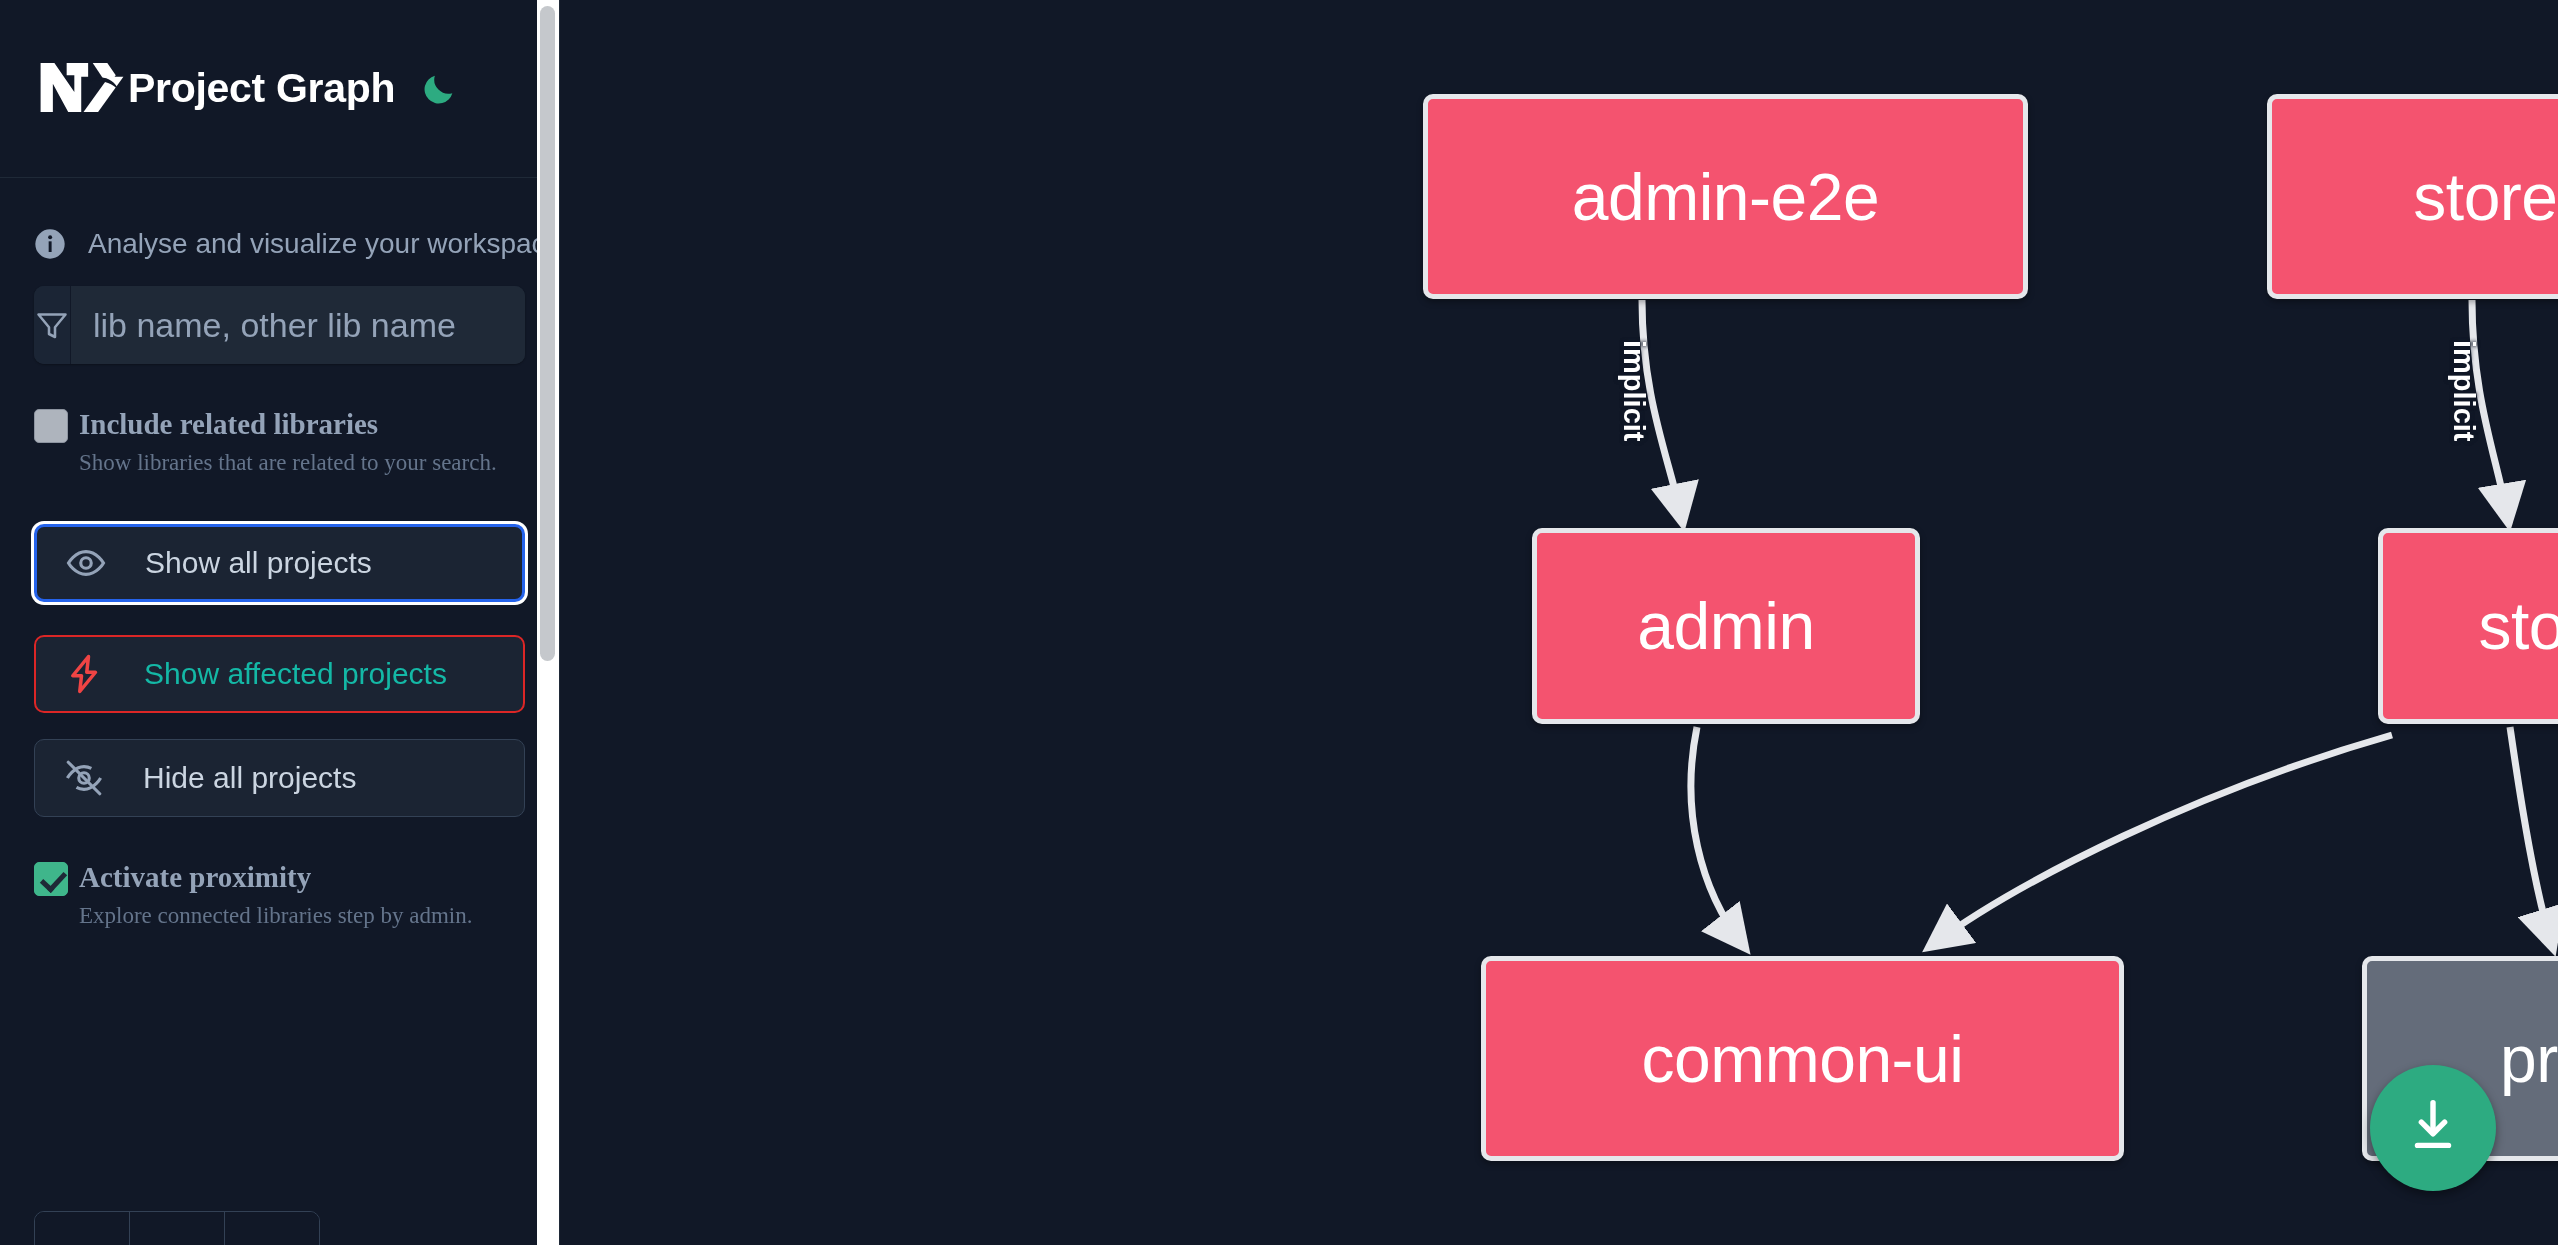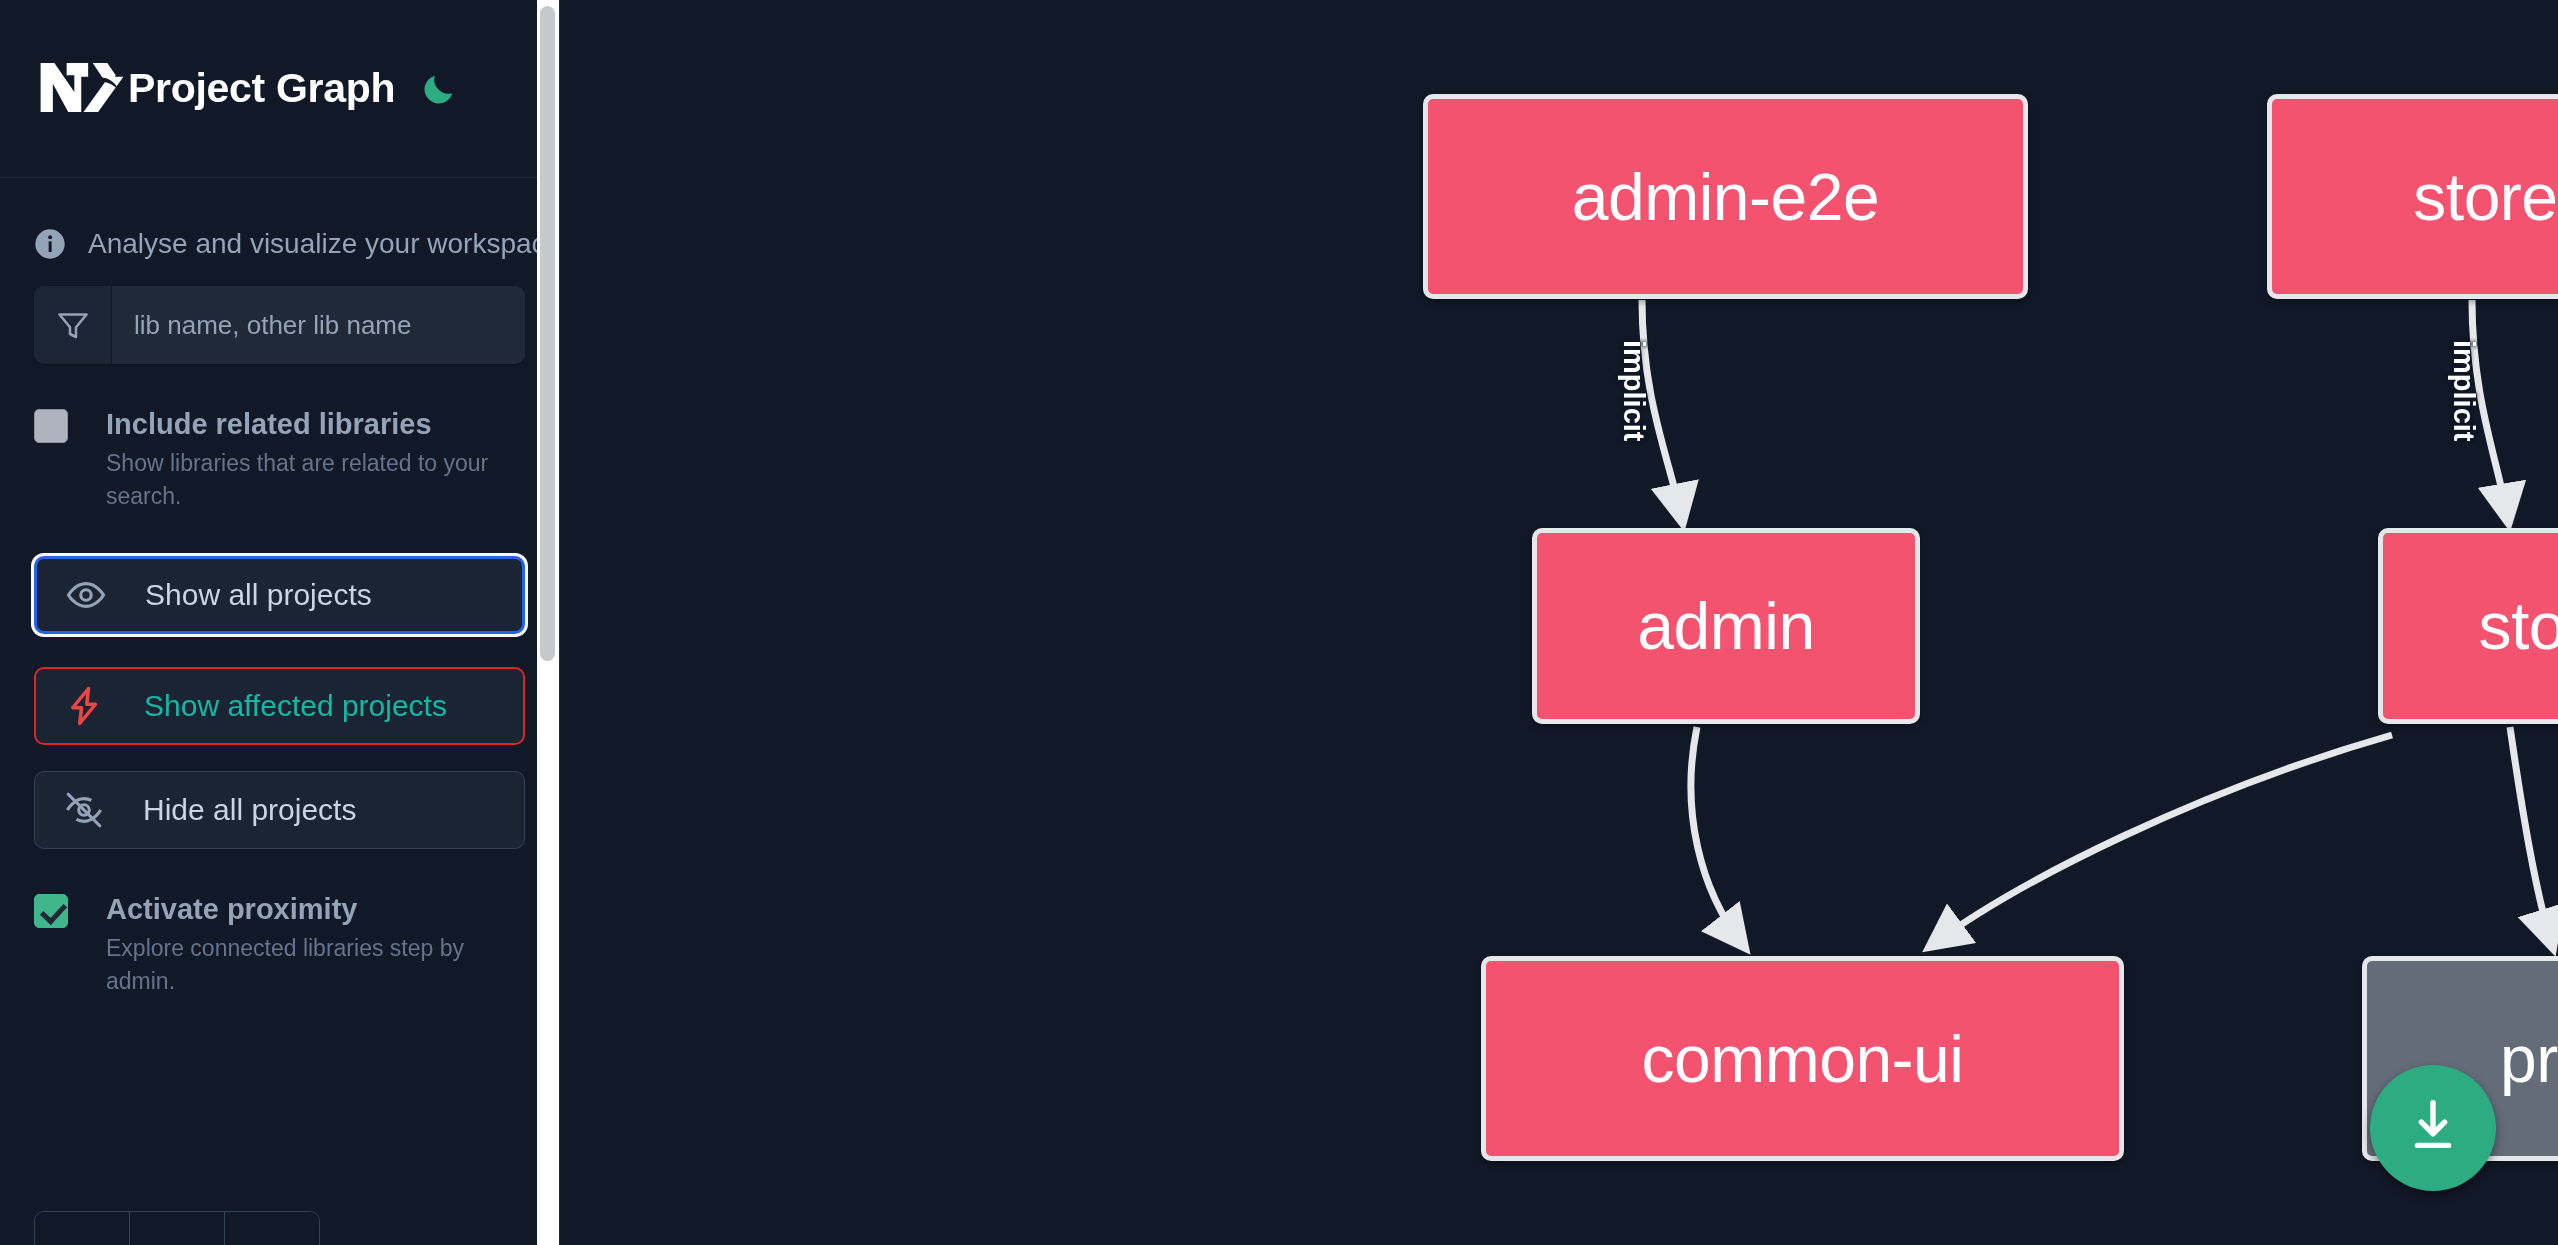--- a/index.html
+++ b/index.html
@@ -85,31 +85,32 @@
     background: #1b2535;
     border-right: 1px solid #111827;
     cursor: pointer;
   }
   #search-input {
     flex: 1;
     background: #1f2937;
     border: none;
     outline: none;
     color: #cbd5e1;
-    font-size: 26px;
+    font-size: 34px;
     padding: 0 22px;
     font-family: "Liberation Sans", sans-serif;
   }
   #search-input::placeholder { color: #94a3b8; }
 
   
   .check-row {
     display: flex;
-    gap: 38px;
+    gap: 11px;
     margin-top: 38px;
+    font-family: Liberation Serif, serif;
   }
   .cbx {
     flex: 0 0 auto;
     width: 34px; height: 34px;
     border-radius: 5px;
     margin-top: 7px;
     cursor: pointer;
     border: 1px solid #9aa3b0;
     background: #ffffff;
     position: relative;

